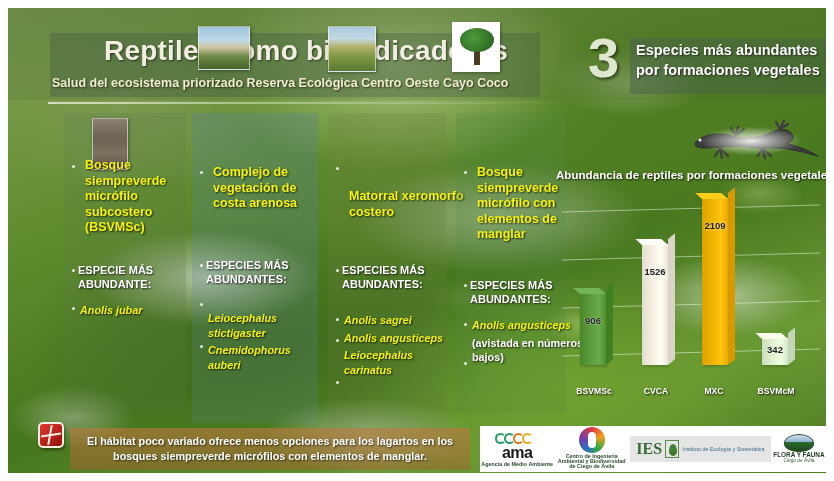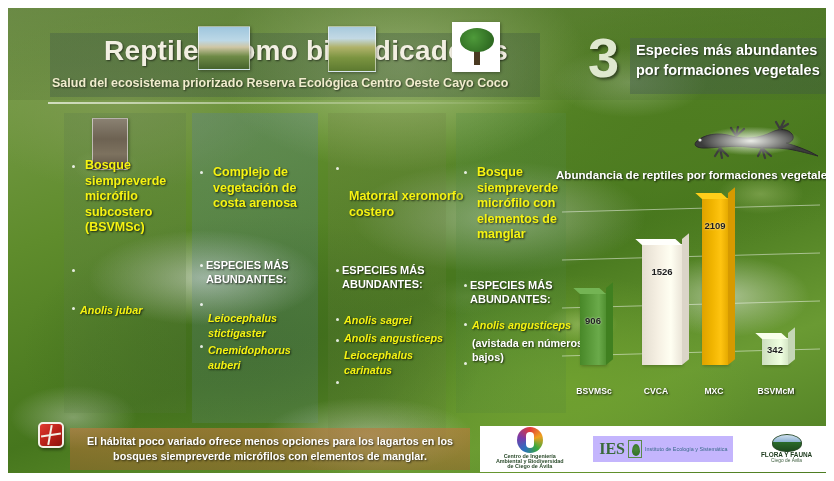--- a/index.html
+++ b/index.html
@@ -263,21 +263,21 @@
   .logo-cia .mark {
     width:26px; height:26px; margin:0 auto; border-radius:50%;
     background:conic-gradient(#e03a3a 0deg, #f0a020 70deg, #3aa83a 140deg, #2a70c0 210deg, #7a3aa8 285deg, #e03a3a 360deg);
     position:relative;
   }
   .logo-cia .mark::after {
     content:""; position:absolute; left:9px; top:5px; width:8px; height:16px;
     background:#ffffff; border-radius:4px;
   }
 
-  .logo-ies { background:#c4b5fd; padding:4px 6px; display:flex; align-items:center; gap:3px; }
+  .logo-ies { background:#e5e5e5; padding:4px 6px; display:flex; align-items:center; gap:3px; }
   .logo-ies .ies-text { font-size:16px; font-weight:bold; color:#3a6a3a; font-family:"Liberation Serif", serif; }
   .logo-ies .ies-sub { font-size:5.4px; color:#3a6a8a; text-align:left; line-height:1.25; }
   .logo-ies .leafbox { width:14px; height:18px; border:1px solid #5a8a4a; position:relative; }
   .logo-ies .leafbox::after {
     content:""; position:absolute; left:3px; top:3px; width:8px; height:12px;
     background:radial-gradient(circle at 50% 40%, #4a8a3a, #2f6b22);
     border-radius:50% 50% 50% 50% / 60% 60% 40% 40%;
   }
 
   .logo-ff .mark {
@@ -309,20 +309,21 @@
     <div>Especies más abundantes</div>
     <div>por formaciones vegetales</div>
   </div>
 
   <div class="col" id="col1">
     <div class="col-tint"></div>
     <div class="thumb" id="thumb1"></div>
     <div class="bullet-dot" style="left:8px; top:52px;"></div>
     <div class="col-heading" id="c1h">Bosque siempreverde micrófilo subcostero (BSVMSc)</div>
     <div class="bullet-dot" style="left:8px; top:156px;"></div>
+    <div class="col-sub" id="c1s">ESPECIE MÁS ABUNDANTE:</div>
     <ul class="sp-list" id="c1l">
       <li>Anolis jubar</li>
     </ul>
     <div class="bullet-dot" style="left:8px; top:194px;"></div>
   </div>
 
   <div class="col" id="col2">
     <div class="col-tint"></div>
     <div class="bullet-dot" style="left:8px; top:58px;"></div>
     <div class="col-heading" id="c2h">Complejo de vegetación de costa arenosa</div>
@@ -390,21 +391,21 @@
         <div class="gridline" style="top: 66px;"></div>
         <div class="gridline" style="top: 114px;"></div>
         <div class="gridline" style="top: 162px;"></div>
         <div class="bar" style="left: 18px; width: 26px; height: 71.725px;">
           <div class="face" style="background: linear-gradient(90deg, rgb(72, 136, 40) 0%, rgb(90, 154, 58) 38%, rgb(106, 170, 74) 72%, rgb(80, 144, 48) 100%);"></div>
           <div class="top" style="background: rgb(116, 180, 84);"></div>
           <div class="side" style="background: rgb(64, 128, 32);"></div>
           <div class="value">906</div>
         </div>
         <div class="xlabel" style="left: 8px; width: 48px; top: 196px;">BSVMSc</div>
-        <div class="bar" style="left: 80px; width: 40px; height: 120.808px;">
+        <div class="bar" style="left: 80px; width: 26px; height: 120.808px;">
           <div class="face" style="background: linear-gradient(90deg, rgb(227, 221, 208) 0%, rgb(245, 239, 226) 38%, rgb(255, 255, 242) 72%, rgb(235, 229, 216) 100%);"></div>
           <div class="top" style="background: rgb(255, 255, 252);"></div>
           <div class="side" style="background: rgb(219, 213, 200);"></div>
           <div class="value">1526</div>
         </div>
         <div class="xlabel" style="left: 70px; width: 48px; top: 196px;">CVCA</div>
         <div class="bar" style="left: 140px; width: 26px; height: 166.963px;">
           <div class="face" style="background: linear-gradient(90deg, rgb(222, 162, 0) 0%, rgb(240, 180, 0) 38%, rgb(255, 196, 16) 72%, rgb(230, 170, 0) 100%);"></div>
           <div class="top" style="background: rgb(255, 206, 26);"></div>
           <div class="side" style="background: rgb(214, 154, 0);"></div>
@@ -423,20 +424,30 @@
 
   <div class="cube"></div>
   <div class="msg-band"></div>
   <div class="msg-text">
     <span>El hábitat poco variado ofrece menos opciones para los lagartos en los</span>
     <span>bosques siempreverde micrófilos con elementos de manglar.</span>
   </div>
 
   <div class="logo-strip">
 
+    <div class="logo logo-ama">
+      <div class="helix">
+        <span style="left:0px;"></span>
+          <span style="left:9px;"></span>
+        <span style="left:18px; border-color:#e07a20; border-right-color:transparent;"></span>
+        <span style="left:27px; border-color:#e0b020; border-right-color:transparent;"></span>
+      </div>
+      <div class="name">ama</div>
+      <span class="cap">Agencia de Medio Ambiente</span>
+    </div>
 
     <div class="logo logo-cia">
       <div class="mark"></div>
       <span class="cap" style="max-width:72px; display:inline-block;">Centro de Ingeniería Ambiental y Biodiversidad de Ciego de Ávila</span>
     </div>
 
     <div class="logo logo-ies">
       <span class="ies-text">IES</span>
       <span class="leafbox"></span>
       <span class="ies-sub">Instituto de Ecología y Sistemática</span>

